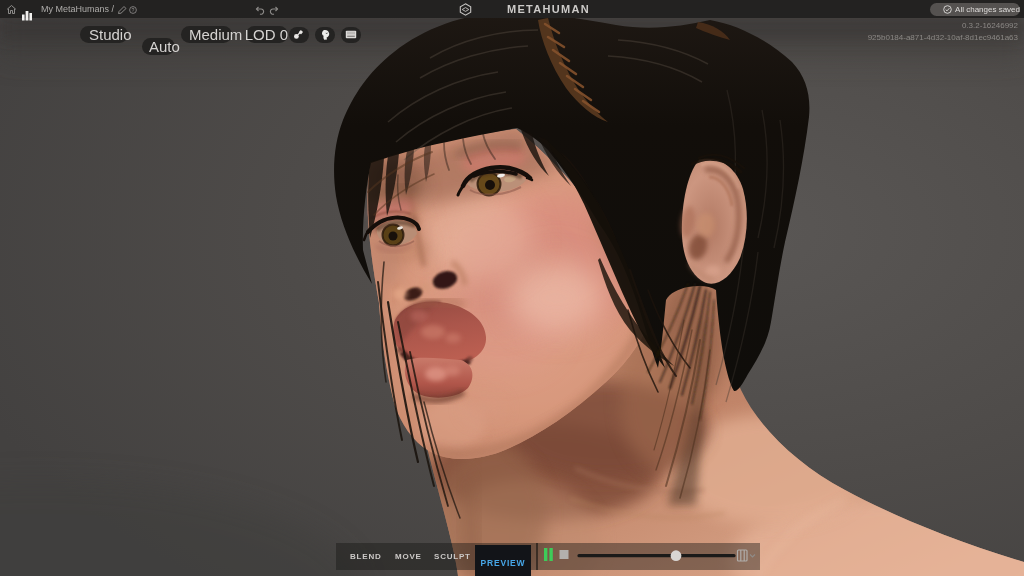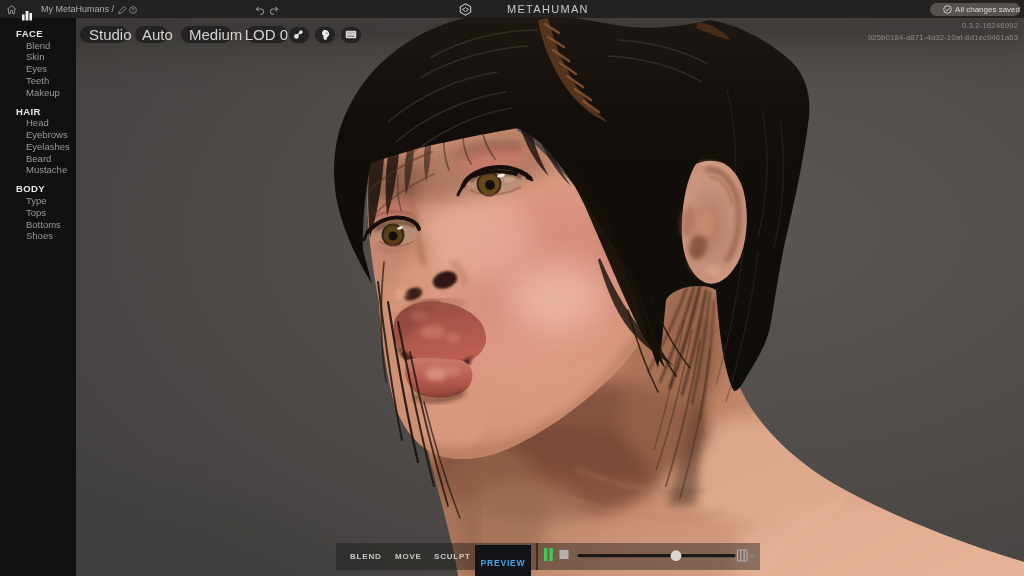--- a/index.html
+++ b/index.html
@@ -2,21 +2,21 @@
 <html><head>
 <meta charset="utf-8">
 <style>
   html,body{margin:0;padding:0;width:1024px;height:576px;overflow:hidden;background:#4e4b49;
     font-family:"Liberation Sans",sans-serif;}
   #stage{position:relative;width:1024px;height:576px;overflow:hidden;}
   #scene{position:absolute;left:0;top:0;}
   
   #topbar{position:absolute;left:0;top:0;width:1024px;height:18px;background:#232221;z-index:20;}
   #crumb{position:absolute;left:17px;top:4px;font-size:9px;color:#aeacaa;z-index:22;margin-left:24px;}
-  #logo{position:absolute;left:475px;top:3px;font-size:11px;font-weight:normal;color:#cccac8;letter-spacing:1.3px;z-index:22;padding-left:32px;}
+  #logo{position:absolute;left:475px;top:3px;font-size:11px;font-weight:bold;color:#cccac8;letter-spacing:1.3px;z-index:22;padding-left:32px;}
   .tico{position:absolute;z-index:23;}
   
   #sidebar{position:absolute;left:0;top:18px;width:76px;height:558px;background:#121110;z-index:15;padding-top:10px;box-sizing:border-box;}
   .sh{margin:7.5px 0 0 16px;font-size:9.5px;font-weight:bold;color:#eae8e6;letter-spacing:0.4px;line-height:11.7px;}
   .sh.first{margin-top:0;}
   .si{margin:0 0 0 26px;font-size:9.5px;color:#9b9997;line-height:11.7px;}
   
   .pill{position:absolute;top:26px;height:17px;background:#242322;border-radius:9px;z-index:10;
     color:#d5d3d1;font-size:15px;display:flex;align-items:center;}
   .pill svg{margin-right:3px;}
@@ -376,48 +376,29 @@
       </g>
     </svg>
   <div id="logo">METAHUMAN</div>
   <div id="saved"><svg width="9" height="9" viewBox="0 0 9 9">
         <circle cx="4.5" cy="4.5" r="3.8" fill="none" stroke="#dedcda" stroke-width="0.9"></circle>
         <path d="M2.7,4.6 L4,5.9 L6.4,3.2" fill="none" stroke="#dedcda" stroke-width="0.9"></path>
       </svg>All changes saved</div>
   <div class="ver" style="top:21px;">0.3.2-16246992</div>
   <div class="ver" style="top:33px;">925b0184-a871-4d32-10af-8d1ec9461a63</div>
 
-  <div id="sidebar">
-    <p class="sh first">FACE</p>
-    <p class="si">Blend</p>
-      <p class="si">Skin</p>
-      <p class="si">Eyes</p>
-      <p class="si">Teeth</p>
-      <p class="si">Makeup</p>
-    <p class="sh">HAIR</p>
-    <p class="si">Head</p>
-      <p class="si">Eyebrows</p>
-      <p class="si">Eyelashes</p>
-      <p class="si">Beard</p>
-      <p class="si">Mustache</p>
-    <p class="sh">BODY</p>
-    <p class="si">Type</p>
-      <p class="si">Tops</p>
-      <p class="si">Bottoms</p>
-      <p class="si">Shoes</p>
-  </div>
 
   <div class="pill" style="left:80px;width:48px;padding-left:6px;box-sizing:border-box;">
     <svg width="8" height="11" viewBox="0 0 8 11">
         <path d="M4,0.5 A3.2,3.2 0 0 1 5.6,6.5 L5.6,8 L2.4,8 L2.4,6.5 A3.2,3.2 0 0 1 4,0.5 Z" fill="#cfcdcb"></path>
         <rect x="2.8" y="8.6" width="2.4" height="1.6" fill="#cfcdcb"></rect>
       </svg>
     <span>Studio</span>
     </div>
-  <div class="pill" style="left:135px;width:33px;padding-left:4px;box-sizing:border-box;">
+  <div class="pill" style="left:142px;width:33px;padding-left:4px;box-sizing:border-box;margin-top:12px;">
     <svg width="10" height="7" viewBox="0 0 10 7">
         <rect x="0.5" y="1" width="6" height="5" rx="1" fill="#cfcdcb"></rect>
         <path d="M7,2.8 L9.5,1.2 L9.5,5.8 L7,4.2 Z" fill="#cfcdcb"></path>
       </svg>
     <span>Auto</span>
     </div>
   <div class="pill" style="left:181px;width:51px;padding-left:5px;box-sizing:border-box;text-align:right;">
     <svg width="10" height="9" viewBox="0 0 10 9">
         <path d="M2.2,0.8 L7.8,0.8 L9.4,3 L5,8.4 L0.6,3 Z" fill="#cfcdcb"></path>
         <path d="M3.2,3.2 L5,5.6 L6.8,3.2" fill="none" stroke="#242322" stroke-width="0.9"></path>

